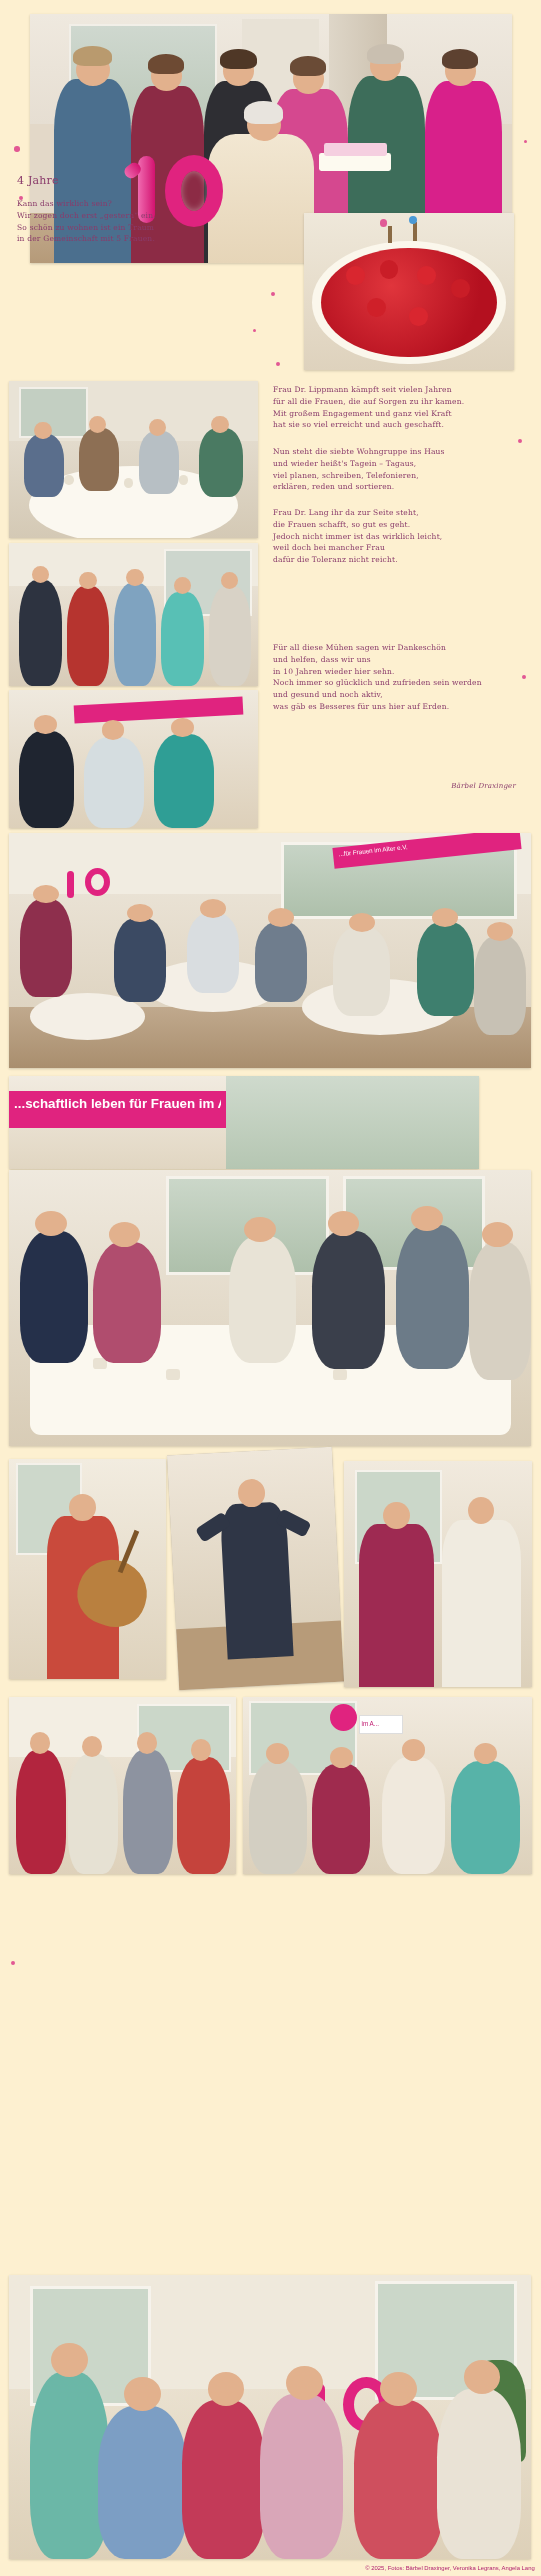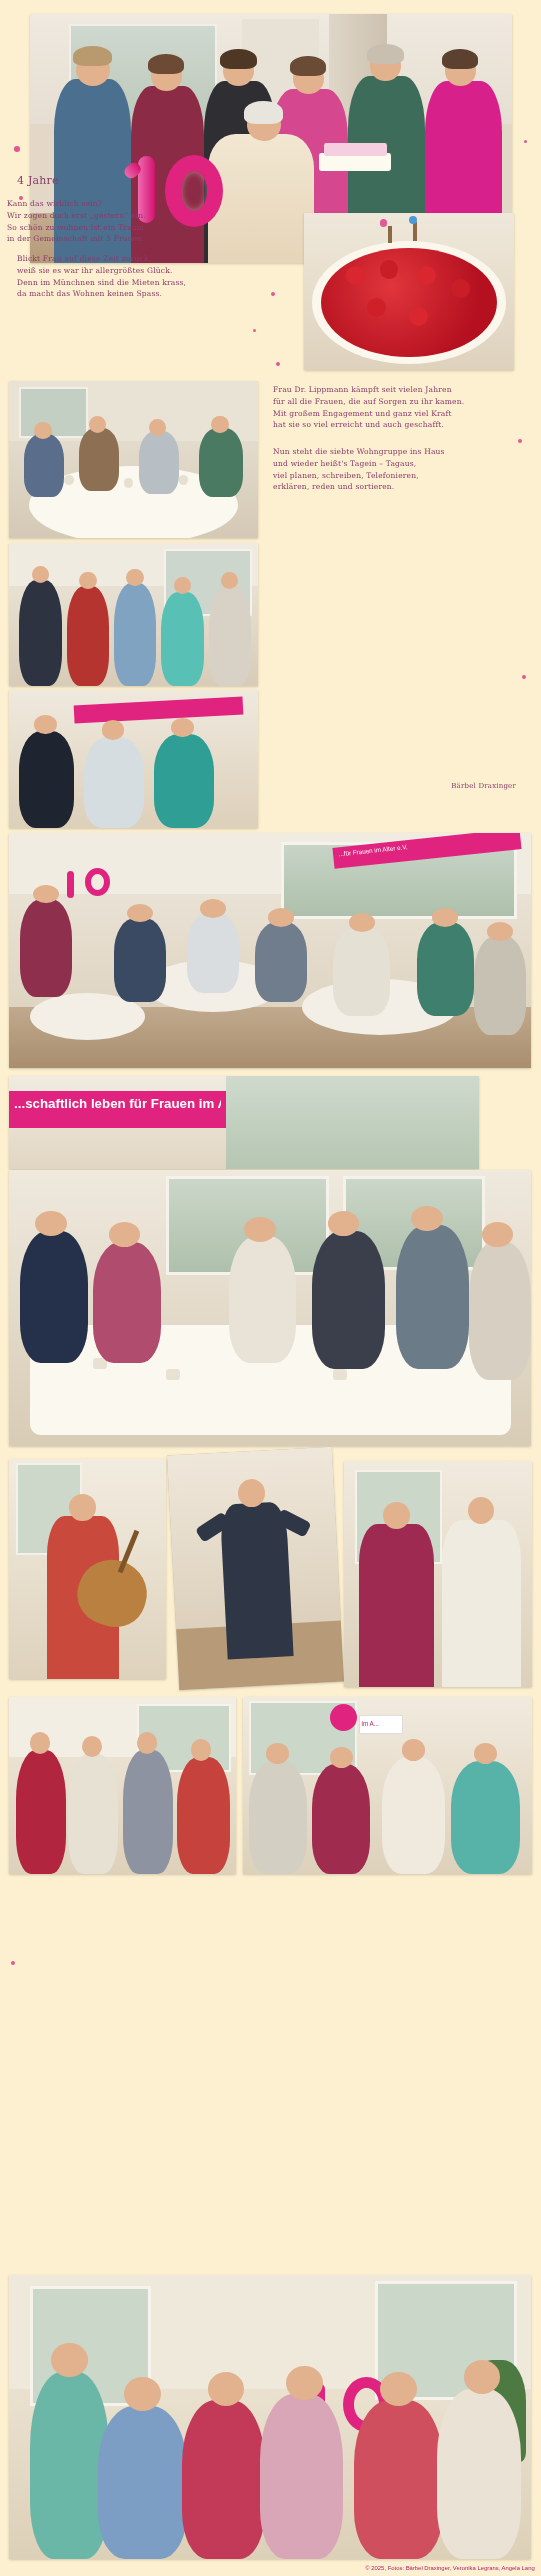--- a/index.html
+++ b/index.html
@@ -176,38 +176,45 @@
     <div class="straw" style="left:50%;top:60%;width:9%;height:12%;background:#d9262f;"></div>
 
     <div style="position:absolute;left:40%;top:8%;width:3.9px;height:17px;background:#8a6a44;"></div>
     <div style="position:absolute;left:52%;top:6%;width:3.9px;height:19px;background:#8a6a44;"></div>
     <div style="position:absolute;left:36%;top:4%;width:7.8px;height:7.8px;border-radius:50%;background:#e05a96;"></div>
     <div style="position:absolute;left:50%;top:2%;width:7.8px;height:7.8px;border-radius:50%;background:#4b9ad6;"></div>
   </div>
 
   <div class="txt title" style="left:17px;top:174px;width:188px;">4 Jahre</div>
 
-  <div class="txt" style="left:7px;top:198px;width:227px;">Kann das wirklich sein?
+  <div class="txt" style="left:17px;top:198px;width:227px;">Kann das wirklich sein?
 Wir zogen doch erst „gestern“ ein.
 So schön zu wohnen ist ein Traum
 in der Gemeinschaft mit 5 Frauen.</div>
-  <div class="txt" style="left:17px;top:253px;width:227px;">Blickt Frau auf diese Zeit zurück,
-weiß sie es war ihr allergrößtes Glück.
-Denn im Münchnen sind die Mieten krass,
-da macht das Wohnen keinen Spass.</div>
 
   <div class="txt" style="left:273px;top:446px;width:251px;">Nun steht die siebte Wohngruppe ins Haus
 und wieder heißt's Tagein – Tagaus,
 viel planen, schreiben, Telefonieren,
 erklären, reden und sortieren.</div>
   <div class="txt" style="left:273px;top:384px;width:251px;">Frau Dr. Lippmann kämpft seit vielen Jahren
 für all die Frauen, die auf Sorgen zu ihr kamen.
 Mit großem Engagement und ganz viel Kraft
 hat sie so viel erreicht und auch geschafft.</div>
-  <div class="txt sign" style="left:351px;top:781px;width:165px;">Bärbel Draxinger</div>
+  <div class="txt" style="left:273px;top:507px;width:251px;">Frau Dr. Lang ihr da zur Seite steht,
+die Frauen schafft, so gut es geht.
+Jedoch nicht immer ist das wirklich leicht,
+weil doch bei mancher Frau
+dafür die Toleranz nicht reicht.</div>
+  <div class="txt" style="left:273px;top:642px;width:259px;">Für all diese Mühen sagen wir Dankeschön
+und helfen, dass wir uns
+in 10 Jahren wieder hier sehn.
+Noch immer so glücklich und zufrieden sein werden
+und gesund und noch aktiv,
+was gäb es Besseres für uns hier auf Erden.</div>
+  <div class="txt sign" style="left:351px;top:781px;width:165px;font-style:italic;">Bärbel Draxinger</div>
 
   <div class="photo" style="left:9.4px;top:381px;width:249px;height:157px;background:#cfc6b6;">
     <div style="position:absolute;inset:0;background:linear-gradient(#ece6db,#d4c9b5);"></div>
     <div style="position:absolute;left:0;top:0;width:100%;height:38%;background:#e9e3d6;"></div>
     <div style="position:absolute;left:4%;top:4%;width:26%;height:30%;background:#c3cfc2;border:2.4px solid #f2efe8;"></div>
     <div class="table" style="left:8%;top:54%;width:84%;height:50%;background:#fbf8f0;"></div>
     <div style="position:absolute;left:22%;top:60%;width:9.4px;height:9.4px;border-radius:50%;background:#e7e0d0;"></div>
     <div style="position:absolute;left:46%;top:62%;width:9.4px;height:9.4px;border-radius:50%;background:#e7e0d0;"></div>
     <div style="position:absolute;left:68%;top:60%;width:9.4px;height:9.4px;border-radius:50%;background:#e7e0d0;"></div>
     <div class="figure" style="left:6%;top:34%;width:16%;height:40%;background:#5a6e8c;"></div>

